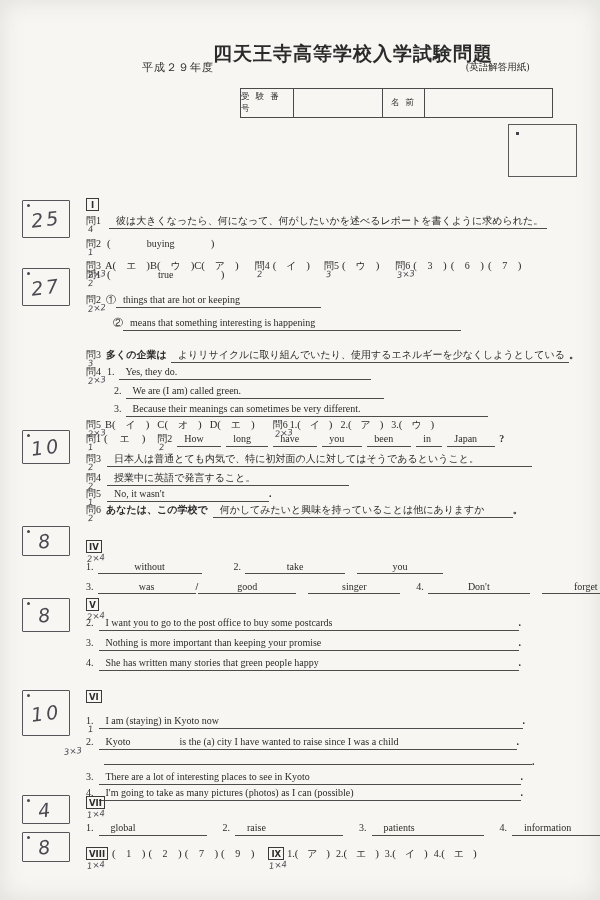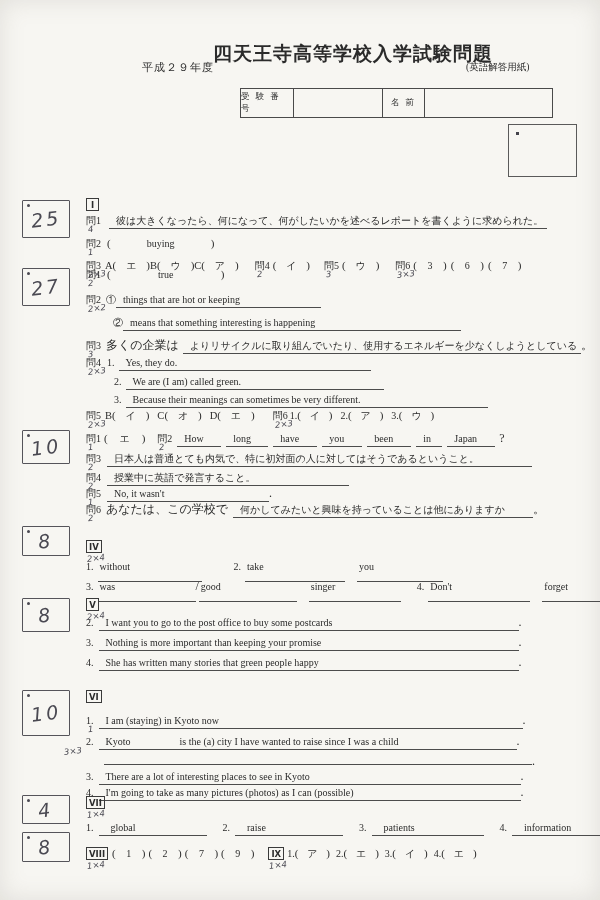--- a/index.html
+++ b/index.html
@@ -41,23 +41,23 @@
   .stack { position:relative; display:inline-block; }
   .stack .pts { position:absolute; left:2px; top:11px; }
   .pts { font-family:"DejaVu Sans",sans-serif; font-style:italic; font-size:8.5px; color:#4a4952;
          transform:rotate(-6deg); white-space:nowrap; display:inline-block; }
   .ql { font-size:10px; }
   .en { font-size:10.5px; }
   .pr { font-size:11px; }
   .pa { display:inline-block; text-align:center; font-size:10px; }
   .u  { display:inline-block; border-bottom:1px solid #4c4c4c; font-size:10px;
         padding:0 4px 1px 7px; white-space:nowrap; vertical-align:baseline; }
-  .uc { padding:0 2px 8px; }
+  .uc { text-align:center; padding:0 2px 0; }
   .num { font-size:10px; }
-  .tiny { font-size:12px; }
+  .tiny { font-size:10px;font-weight:bold; }
   .circ { font-size:10px; }
 </style>
 </head>
 <body>
 
 <div class="page">
 
   <span class="hdr-year">平成２９年度</span>
   <span class="hdr-title">四天王寺高等学校入学試験問題</span>
   <span class="hdr-sub">(英語解答用紙)</span>
@@ -95,21 +95,21 @@
     <div class="sb" style="top:2px;height:38px">
         <i class="tickdot"></i>
         <span class="hw">27</span>
       </div>
     <div class="r" style="margin-bottom:11px">
       <span class="stack" style="margin-right:6px"><span class="ql">問1</span><span class="pts">2</span></span><span class="pr">(</span><span class="pa" style="width:110px">true</span><span class="pr">)</span>
     </div>
     <div class="r" style="margin-bottom:9px">
       <span class="stack" style="margin-right:5px"><span class="ql">問2</span><span class="pts">2×2</span></span><span class="circ">①</span><span class="u" style="min-width:205px">things that are hot or keeping</span>
     </div>
-    <div class="r" style="margin-bottom:9px;margin-left:113px">
+    <div class="r" style="margin-bottom:18px;margin-left:113px">
       <span class="circ">②</span><span class="u" style="min-width:338px">means that something interesting is happening</span>
     </div>
     <div class="r" style="margin-bottom:3px">
       <span class="stack" style="margin-right:5px"><span class="ql">問3</span><span class="pts">3</span></span><span class="tiny" style="margin-right:4px">多くの企業は</span><span class="u" style="min-width:312px">よりリサイクルに取り組んでいたり、使用するエネルギーを少なくしようとしている</span><span class="tiny">。</span>
     </div>
     <div class="r" style="margin-bottom:5px">
       <span class="stack" style="margin-right:6px"><span class="ql">問4</span><span class="pts">2×3</span></span><span class="num" style="margin-right:4px">1.</span><span class="u" style="min-width:252px">Yes, they do.</span>
     </div>
     <div class="r" style="margin-bottom:4px;margin-left:114px">
       <span class="num" style="margin-right:4px">2.</span><span class="u" style="min-width:258px">We are (I am) called green.</span>

